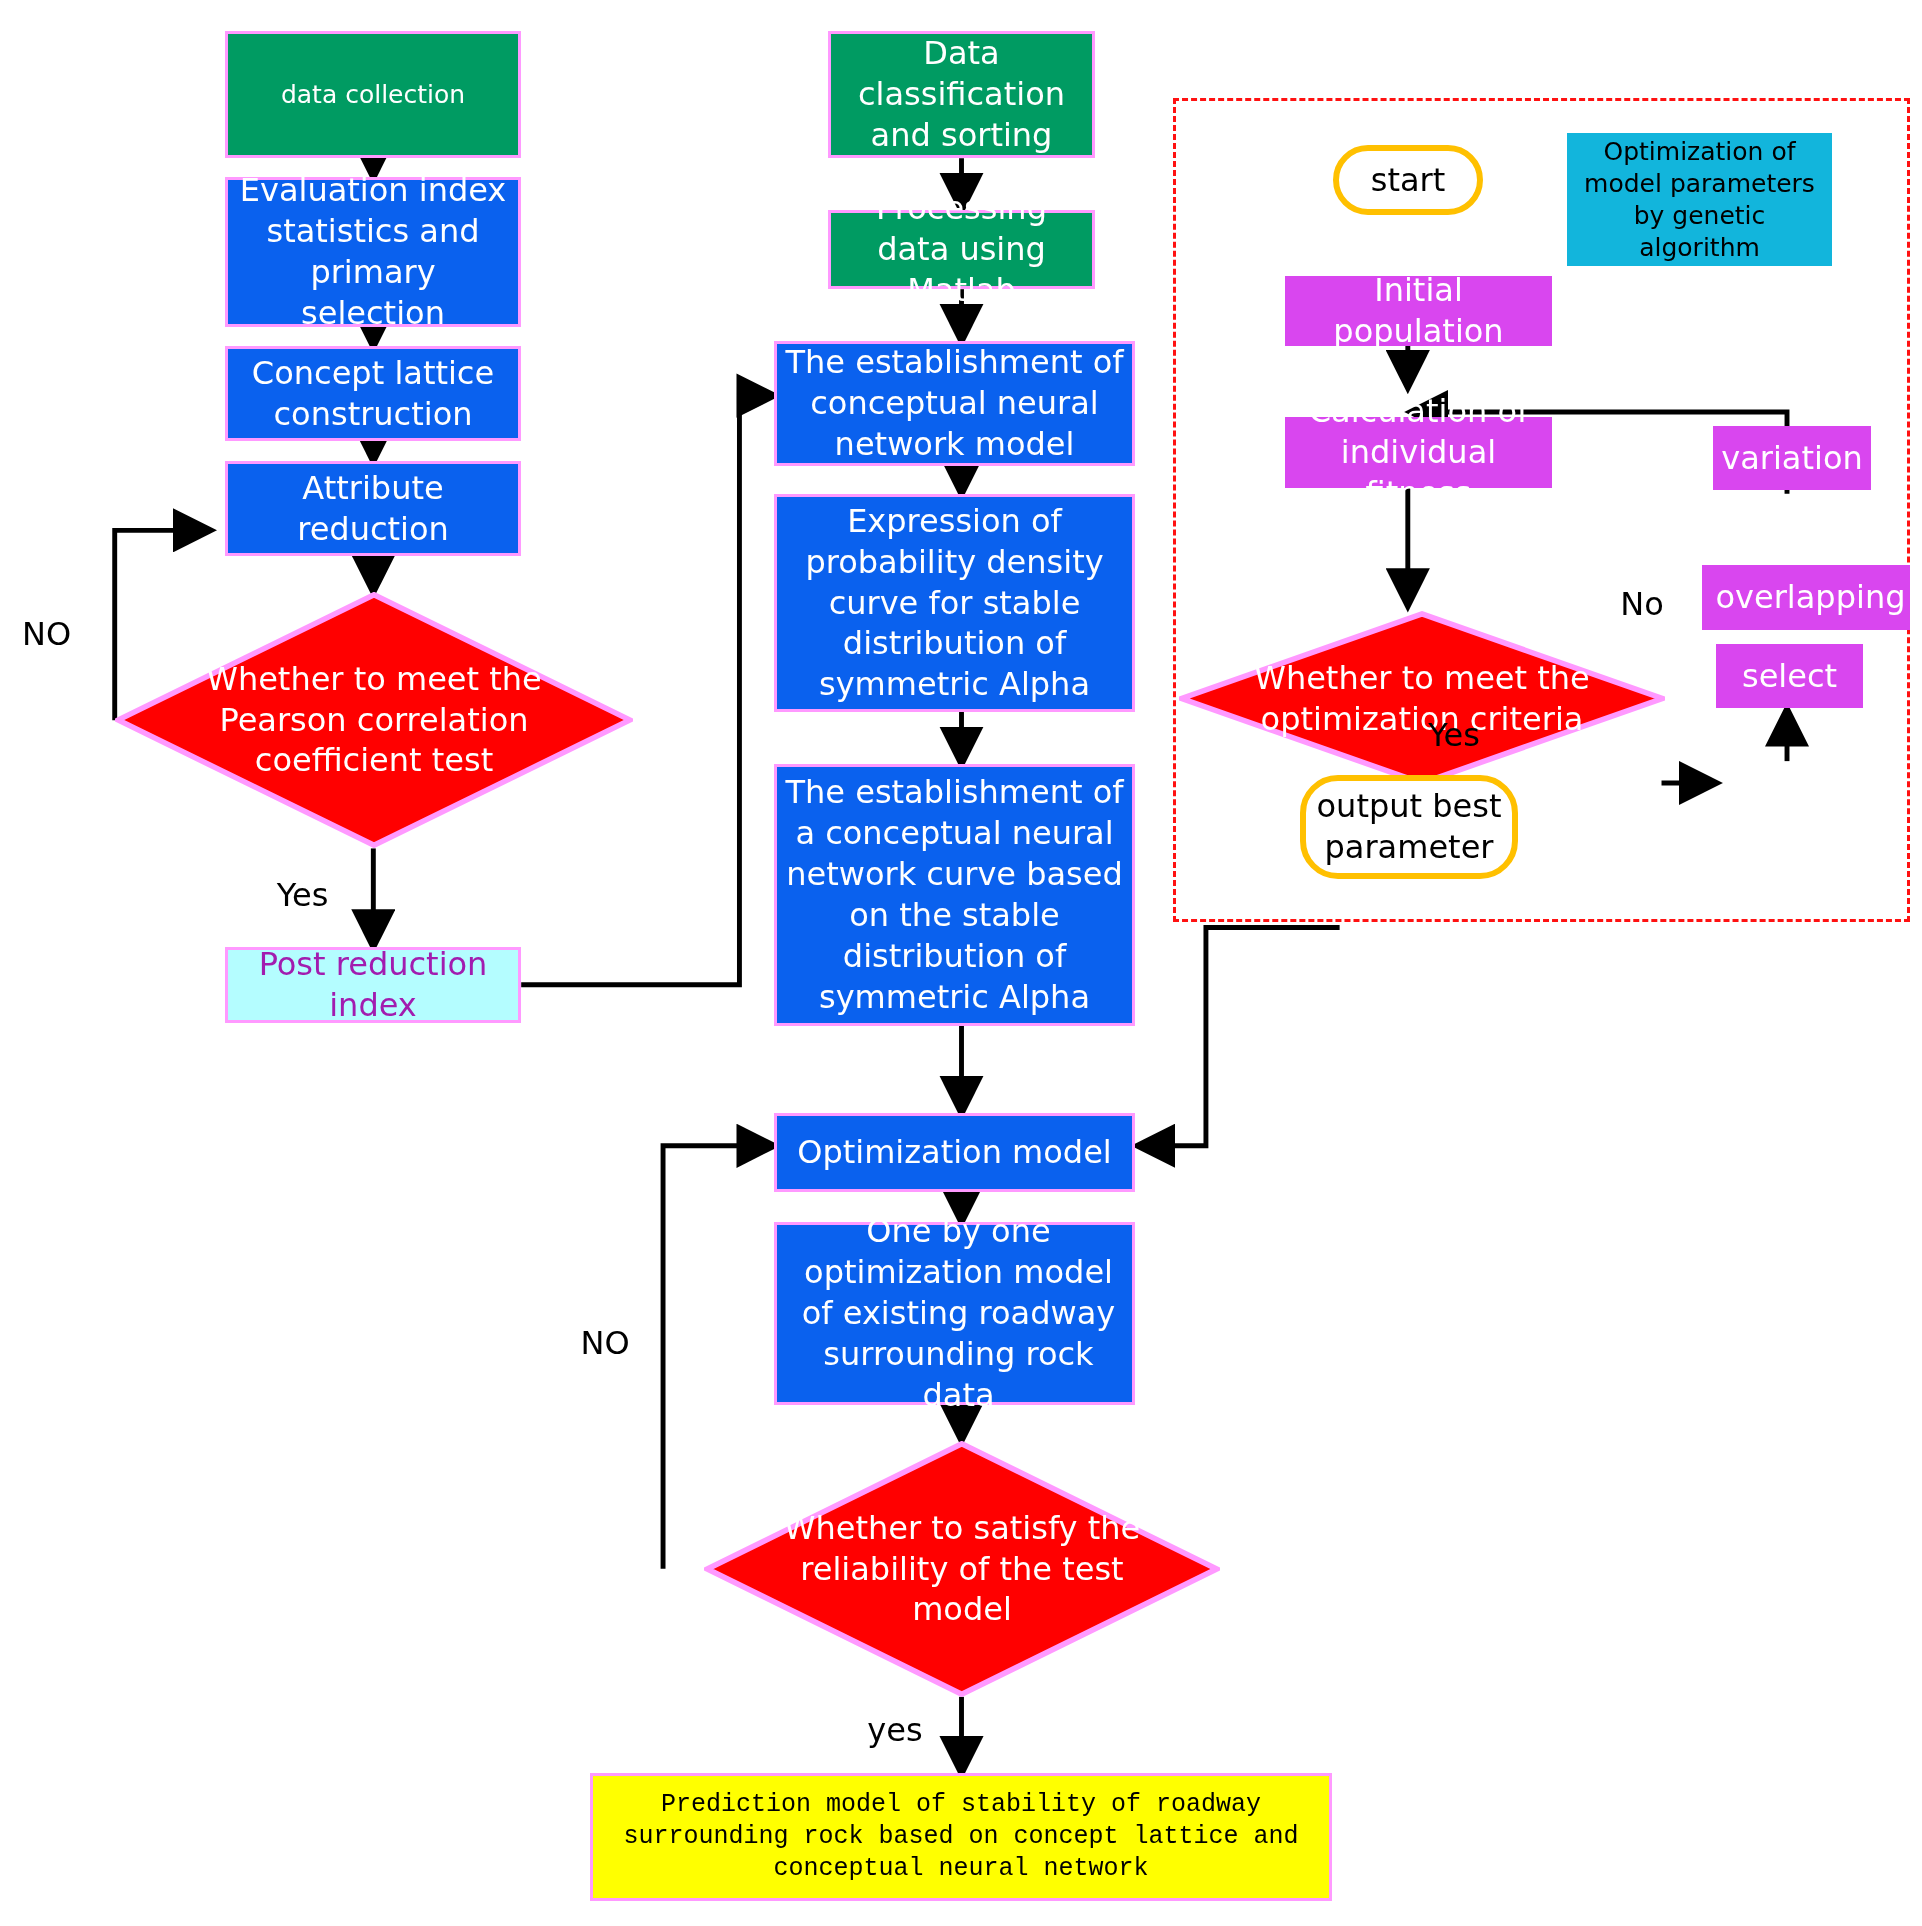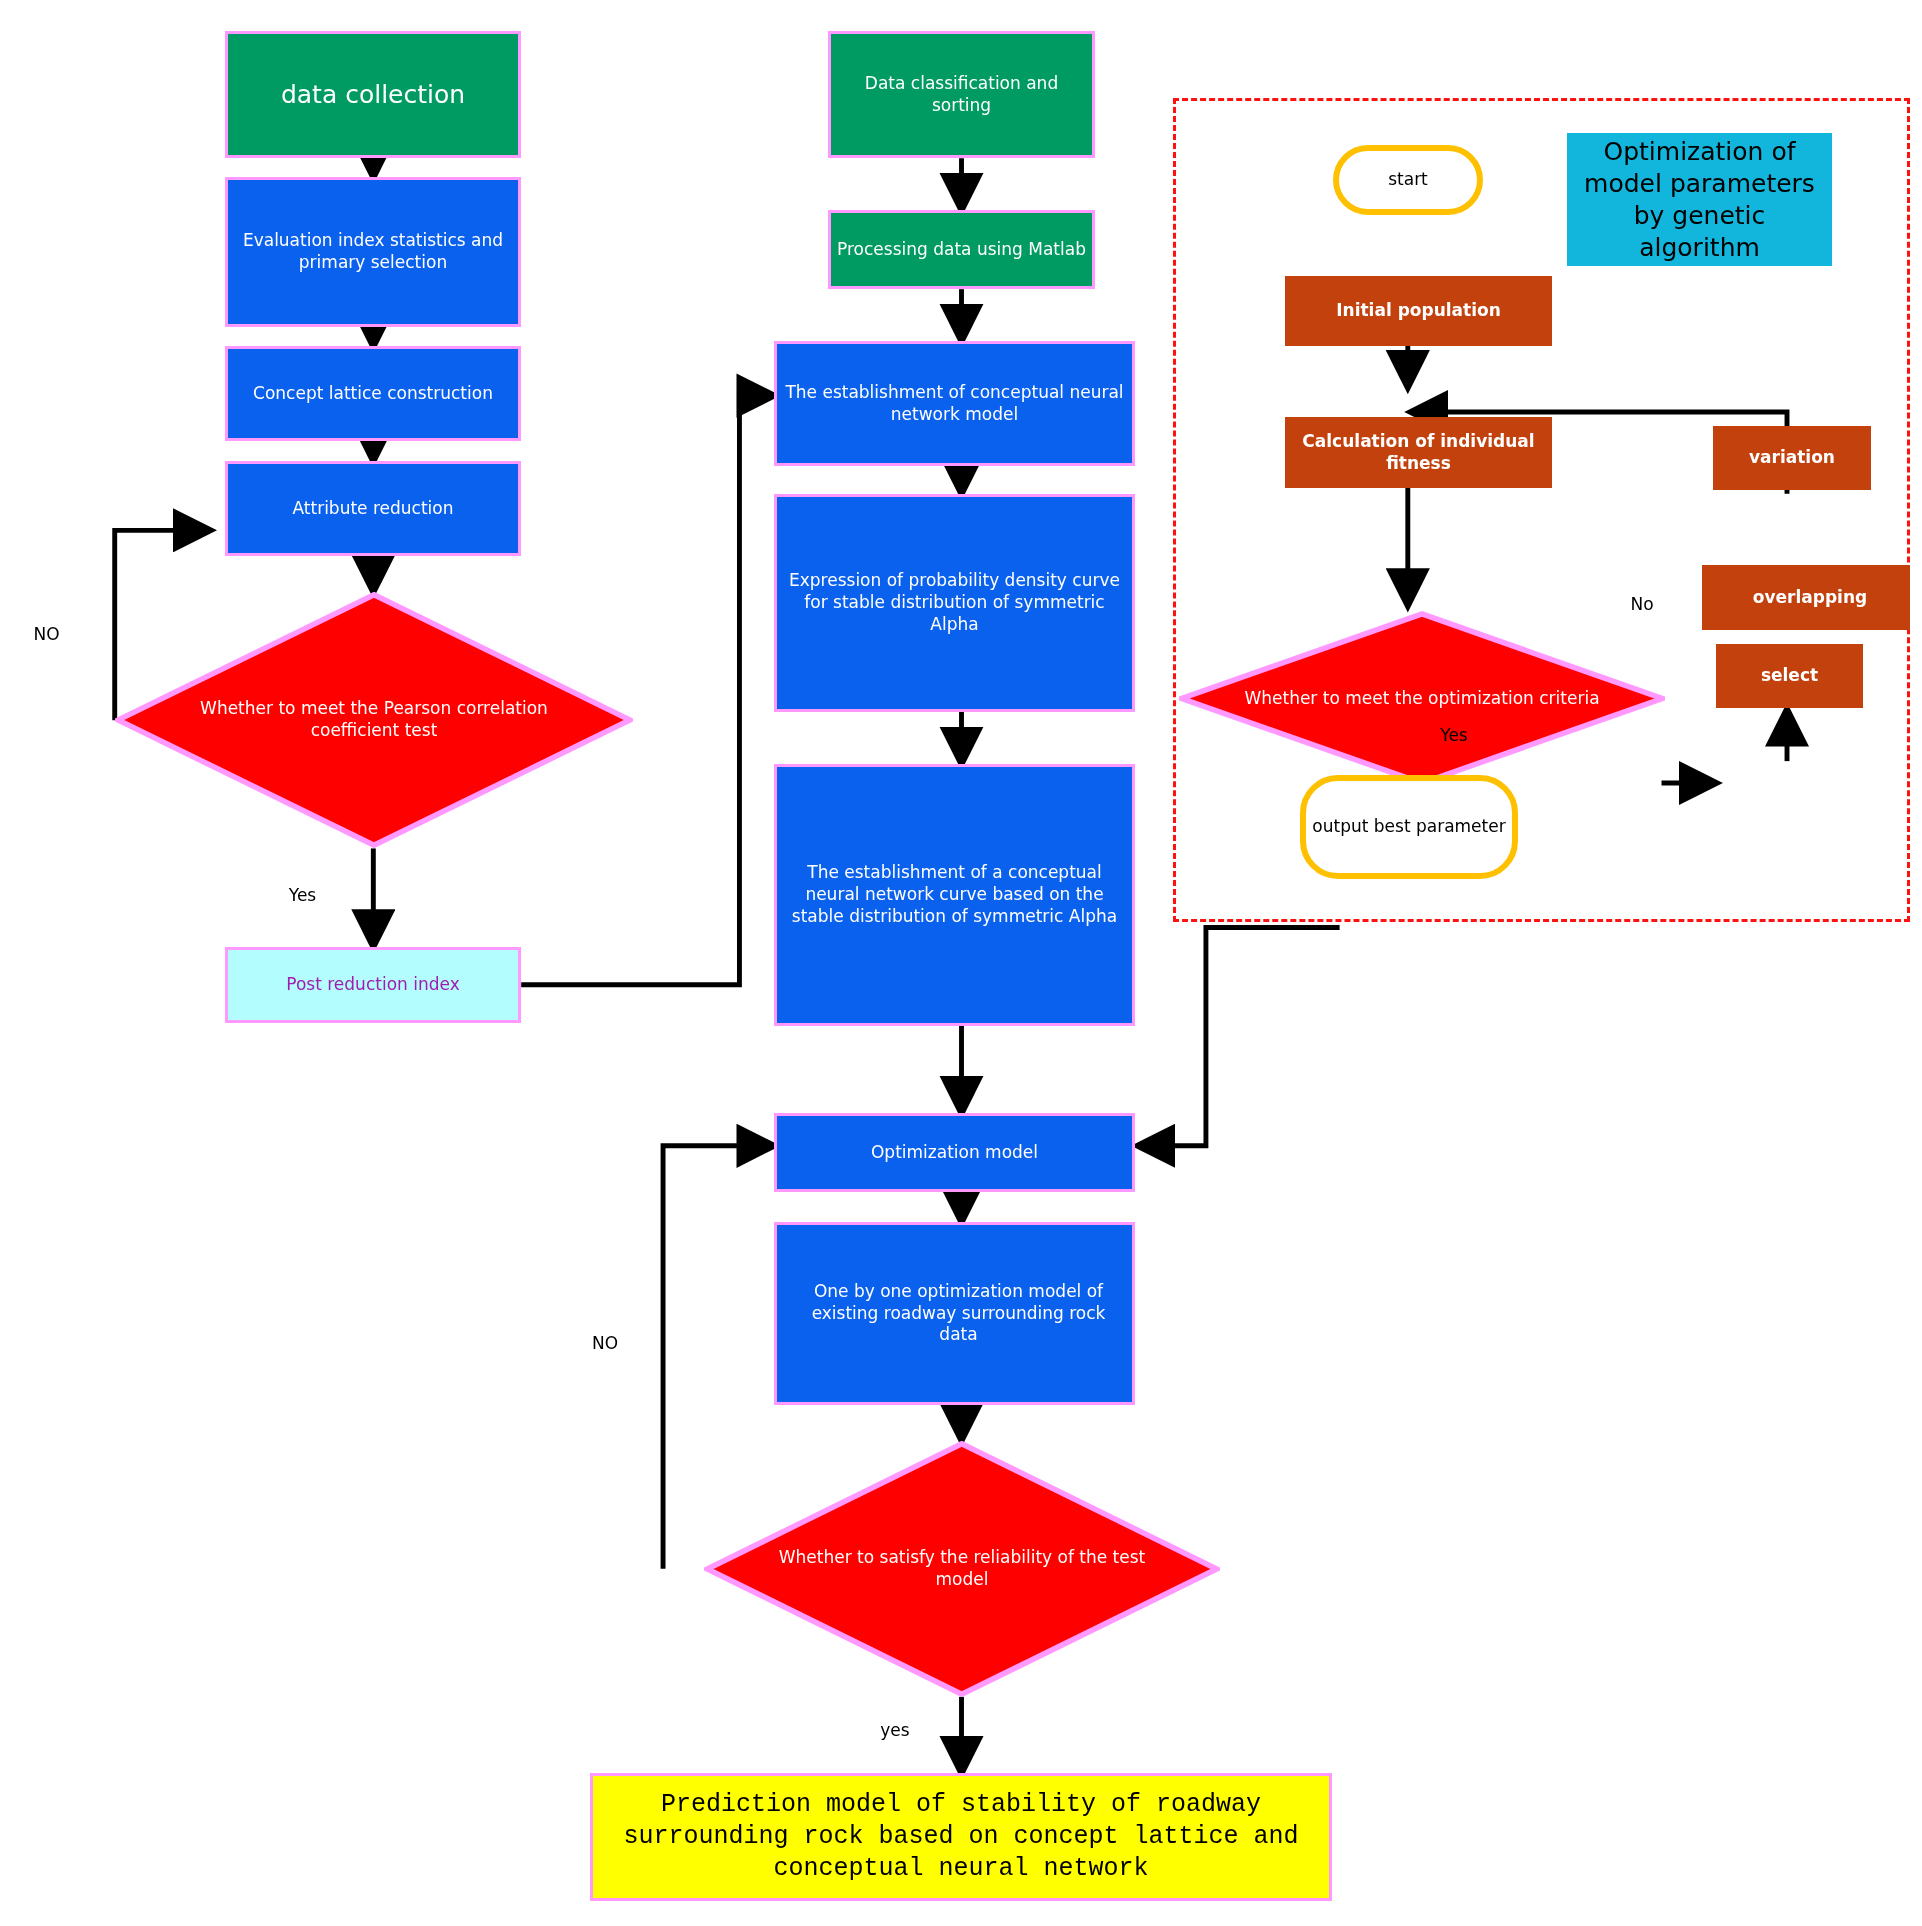--- a/index.html
+++ b/index.html
@@ -9,34 +9,34 @@
 
   .node{position:absolute;box-sizing:border-box;display:flex;align-items:center;
         justify-content:center;text-align:center;line-height:1.28;}
   .node span{display:block;width:100%;padding:0 5.5px;box-sizing:border-box;}
 
   .proc{border:3.8px solid #FF99FF;}
   .green{background:#009B62;color:#ffffff;}
   .blue {background:#0A61EE;color:#ffffff;}
   .cyanbox{background:#B4FDFF;color:#a21caf;}
   .yellowbox{background:#FFFF00;color:#000000;font-family:Liberation Mono, monospace;}
-  .orange{background:#c2410c;color:#ffffff;border:none;font-weight:bold;}
+  .orange{background:#d946ef;color:#ffffff;border:none;}
   .tealtitle{background:#12B5DC;color:#000000;border:none;}
   .term{background:#ffffff;color:#000000;border:6px solid #FFC000;border-radius:38px;}
 
   .diamond{position:absolute;}
   .diamond .dlabel{position:absolute;left:0;top:0;width:100%;height:100%;
       display:flex;align-items:center;justify-content:center;text-align:center;
       color:#ffffff;line-height:1.28;}
   .diamond .dlabel span{display:block;width:100%;}
 
   .edgelabel{position:absolute;color:#000;display:flex;align-items:center;justify-content:center;}
 
   .dashbox{position:absolute;border:3.8px dashed #FF1111;box-sizing:border-box;}
-  .f44{font-size:17px;}
+  .f44{font-size:32px;}
   .f46{font-size:25px;}
 </style>
 </head>
 <body>
 
 <div id="stage">
 
   <svg class="wires" viewBox="0 0 3524 3530">
     <defs>
       <marker id="ah" markerWidth="9" markerHeight="9" refX="7.6" refY="4.5" orient="auto" markerUnits="strokeWidth">

